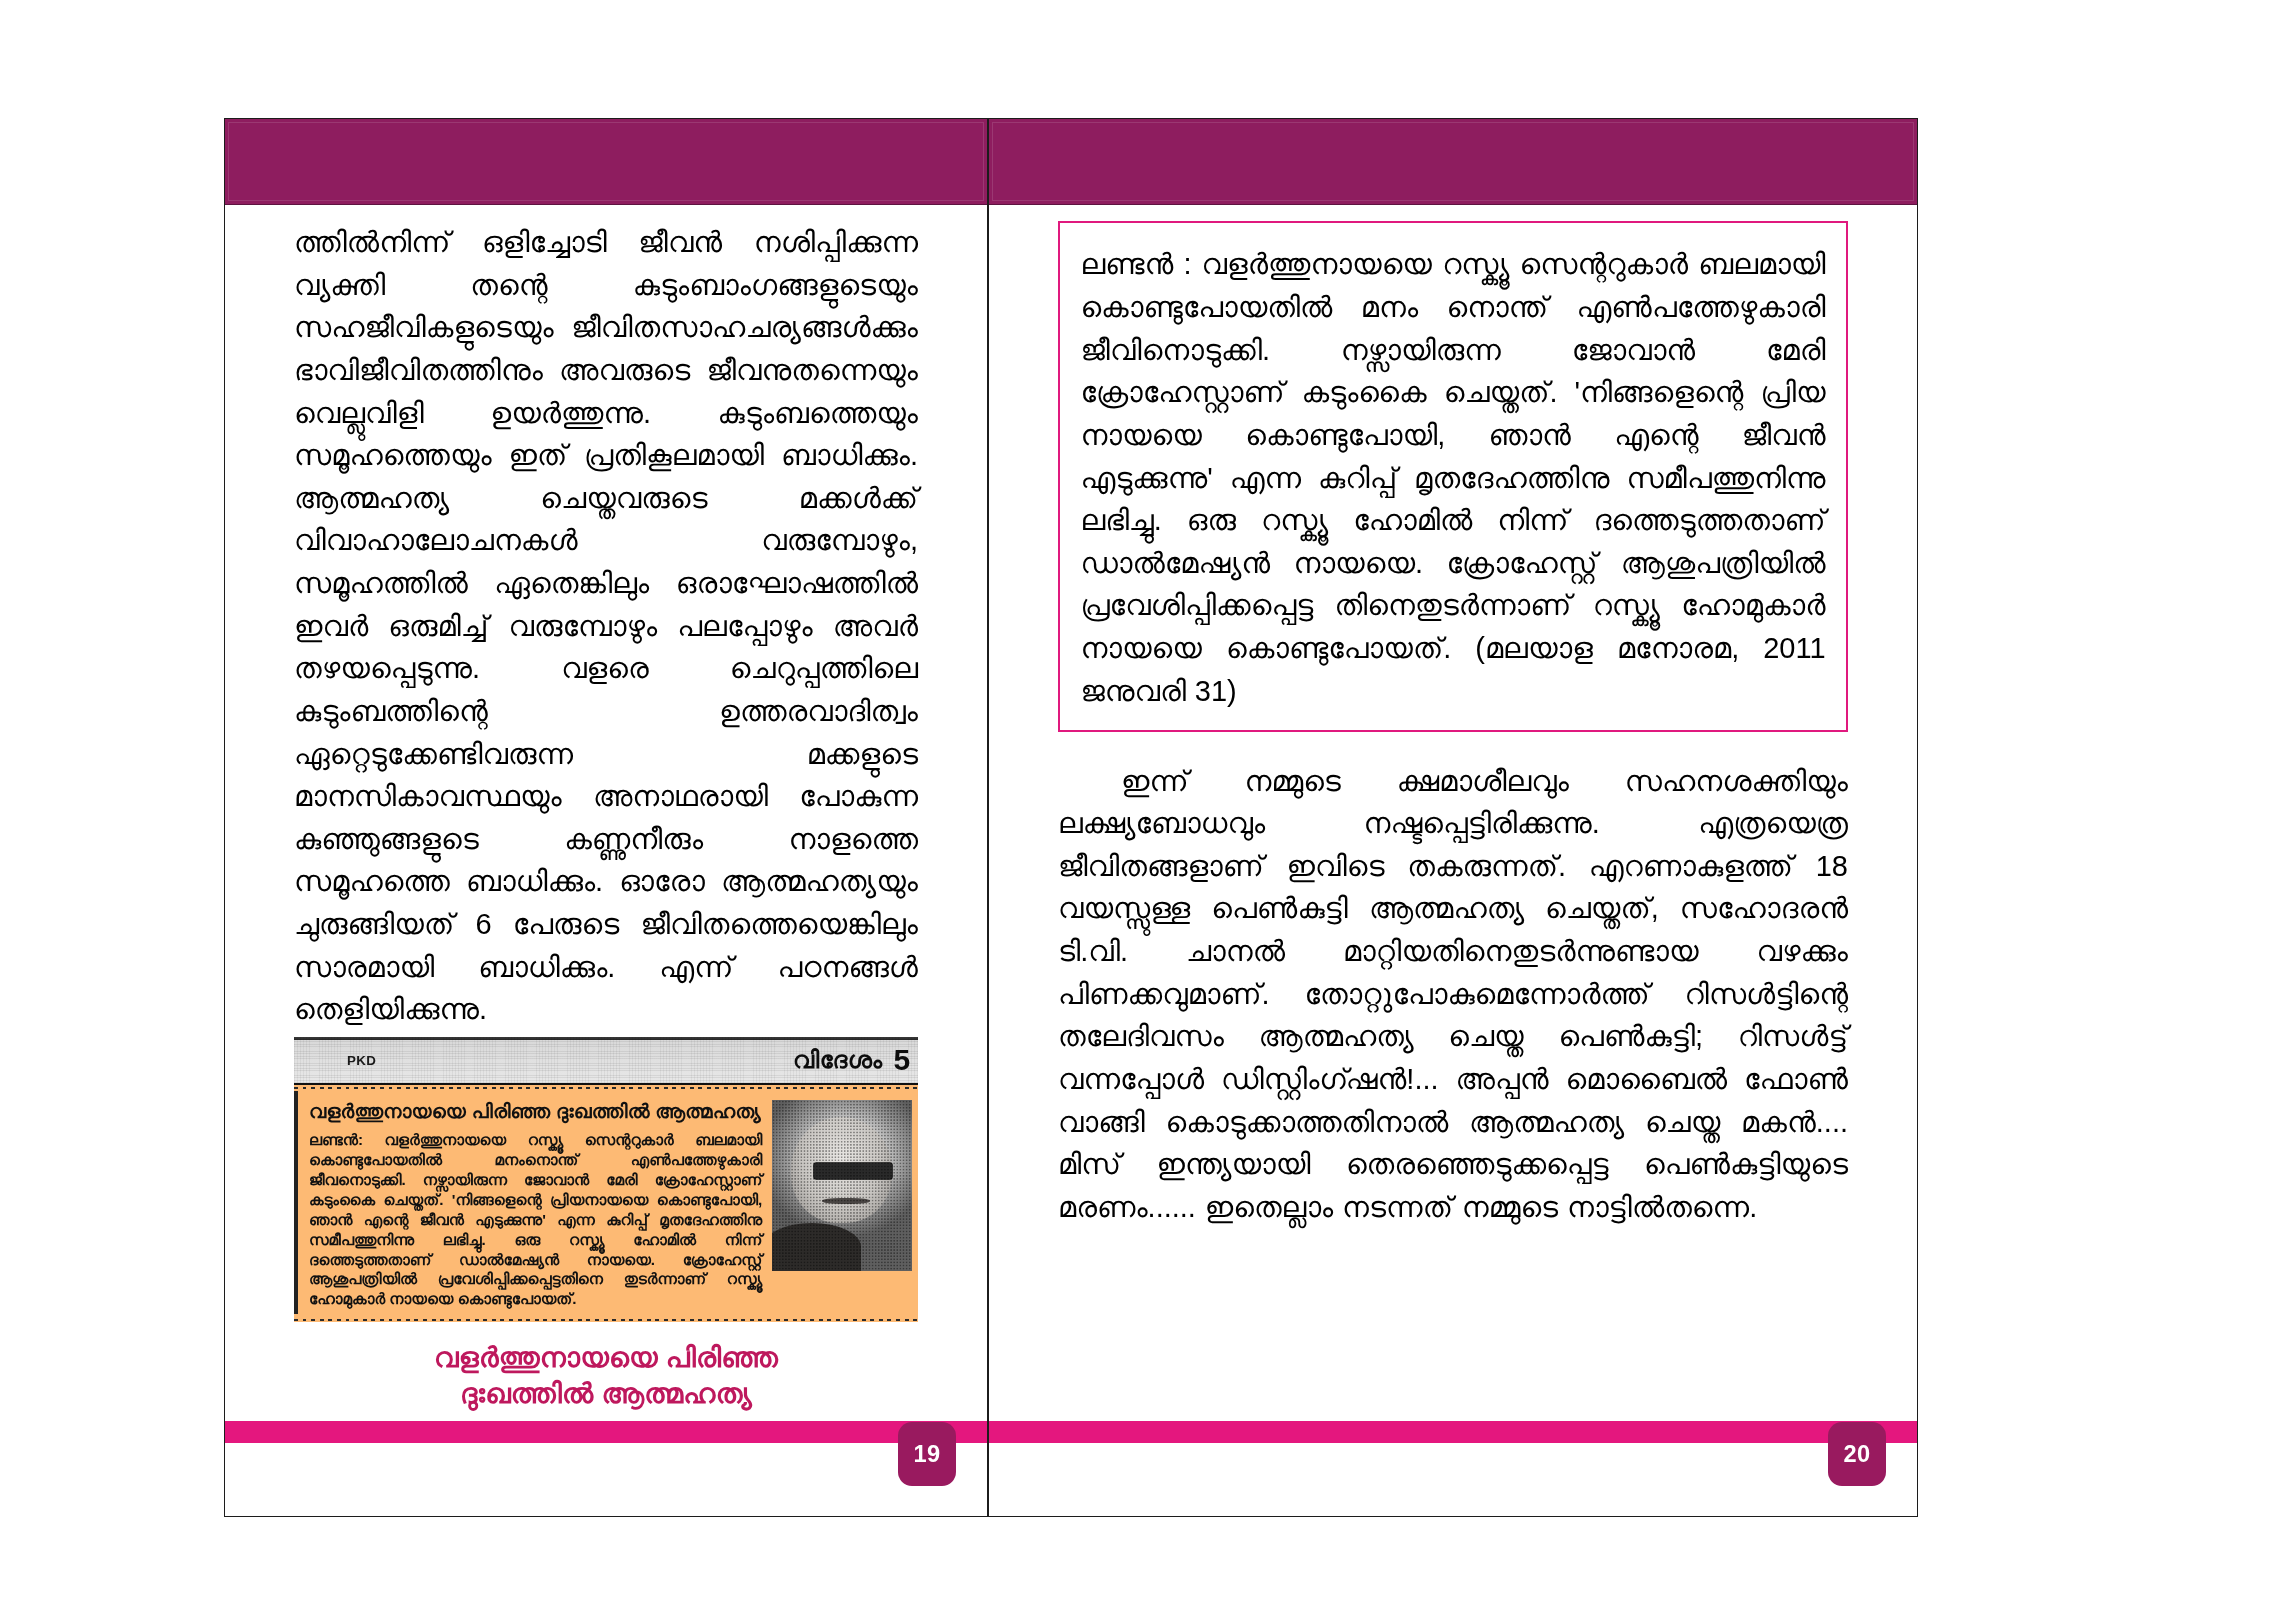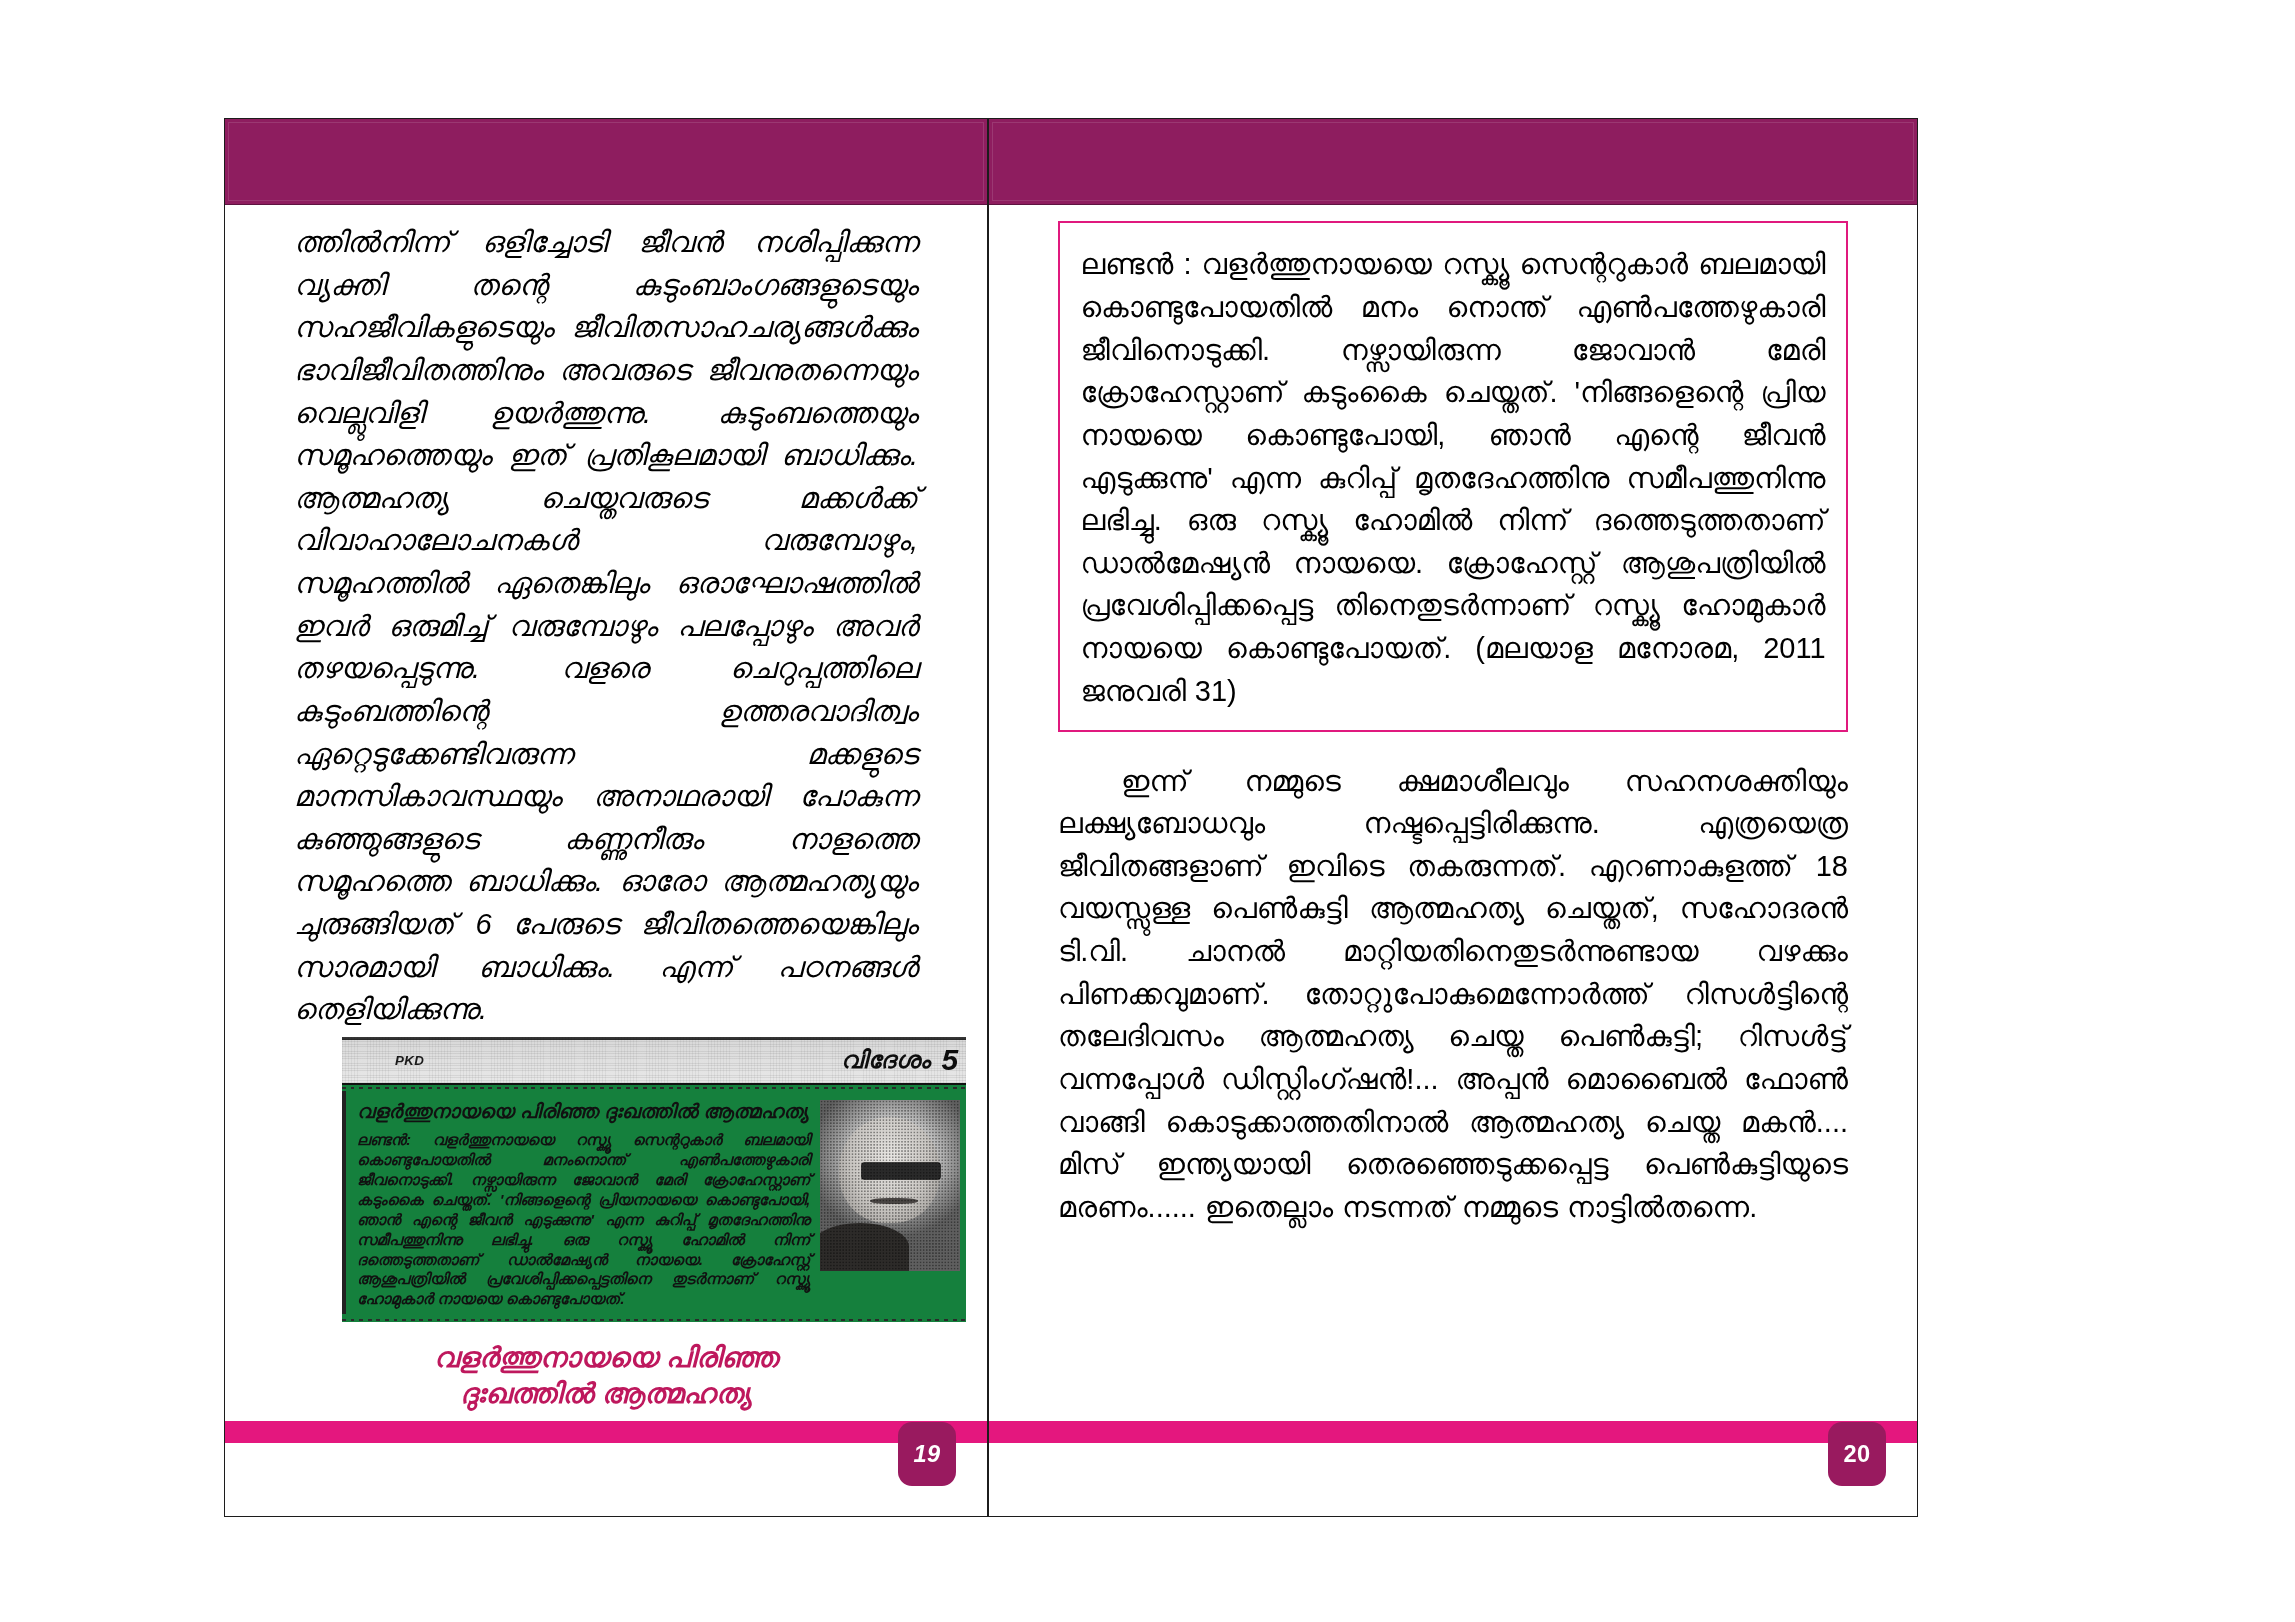--- a/index.html
+++ b/index.html
@@ -24,21 +24,21 @@
     height: 1399px;
     display: flex;
   }
 
   .page {
     position: relative;
     background: #ffffff;
     box-sizing: border-box;
     border: 1.6px solid #1c1c1c;
   }
-  .page.left  { width: 764px; height: 1399px; font-style: italic; }
+  .page.left  { width: 764px; height: 1399px; }
   .page.right { width: 930px; height: 1399px; border-left: 1.6px solid #1c1c1c; }
 
   
   .header-band {
     position: absolute;
     top: 0;
     left: 0;
     right: 0;
     height: 85px;
     background: #8e1d5f;
@@ -106,23 +106,22 @@
     font-size: 29px;
     font-weight: bold;
     margin: 38px 0 14px 0;
     letter-spacing: 0.4px;
   }
 
   
   .clipping {
     margin-top: 6.3px;
     width: 100%;
-    background: #15803d;
-    position: relative;
-    margin-left: 48px;
+    background: #fdba74;
+    position: relative;
   }
   .clip-masthead {
     position: relative;
     height: 46px;
     background: linear-gradient(180deg,#3a3a3a 0%,#2b2b2b 6%,#d9d9d9 7%,#e8e8e8 100%);
     border-bottom: 2.4px solid #111111;
     display: flex;
     align-items: center;
     overflow: hidden;
   }

